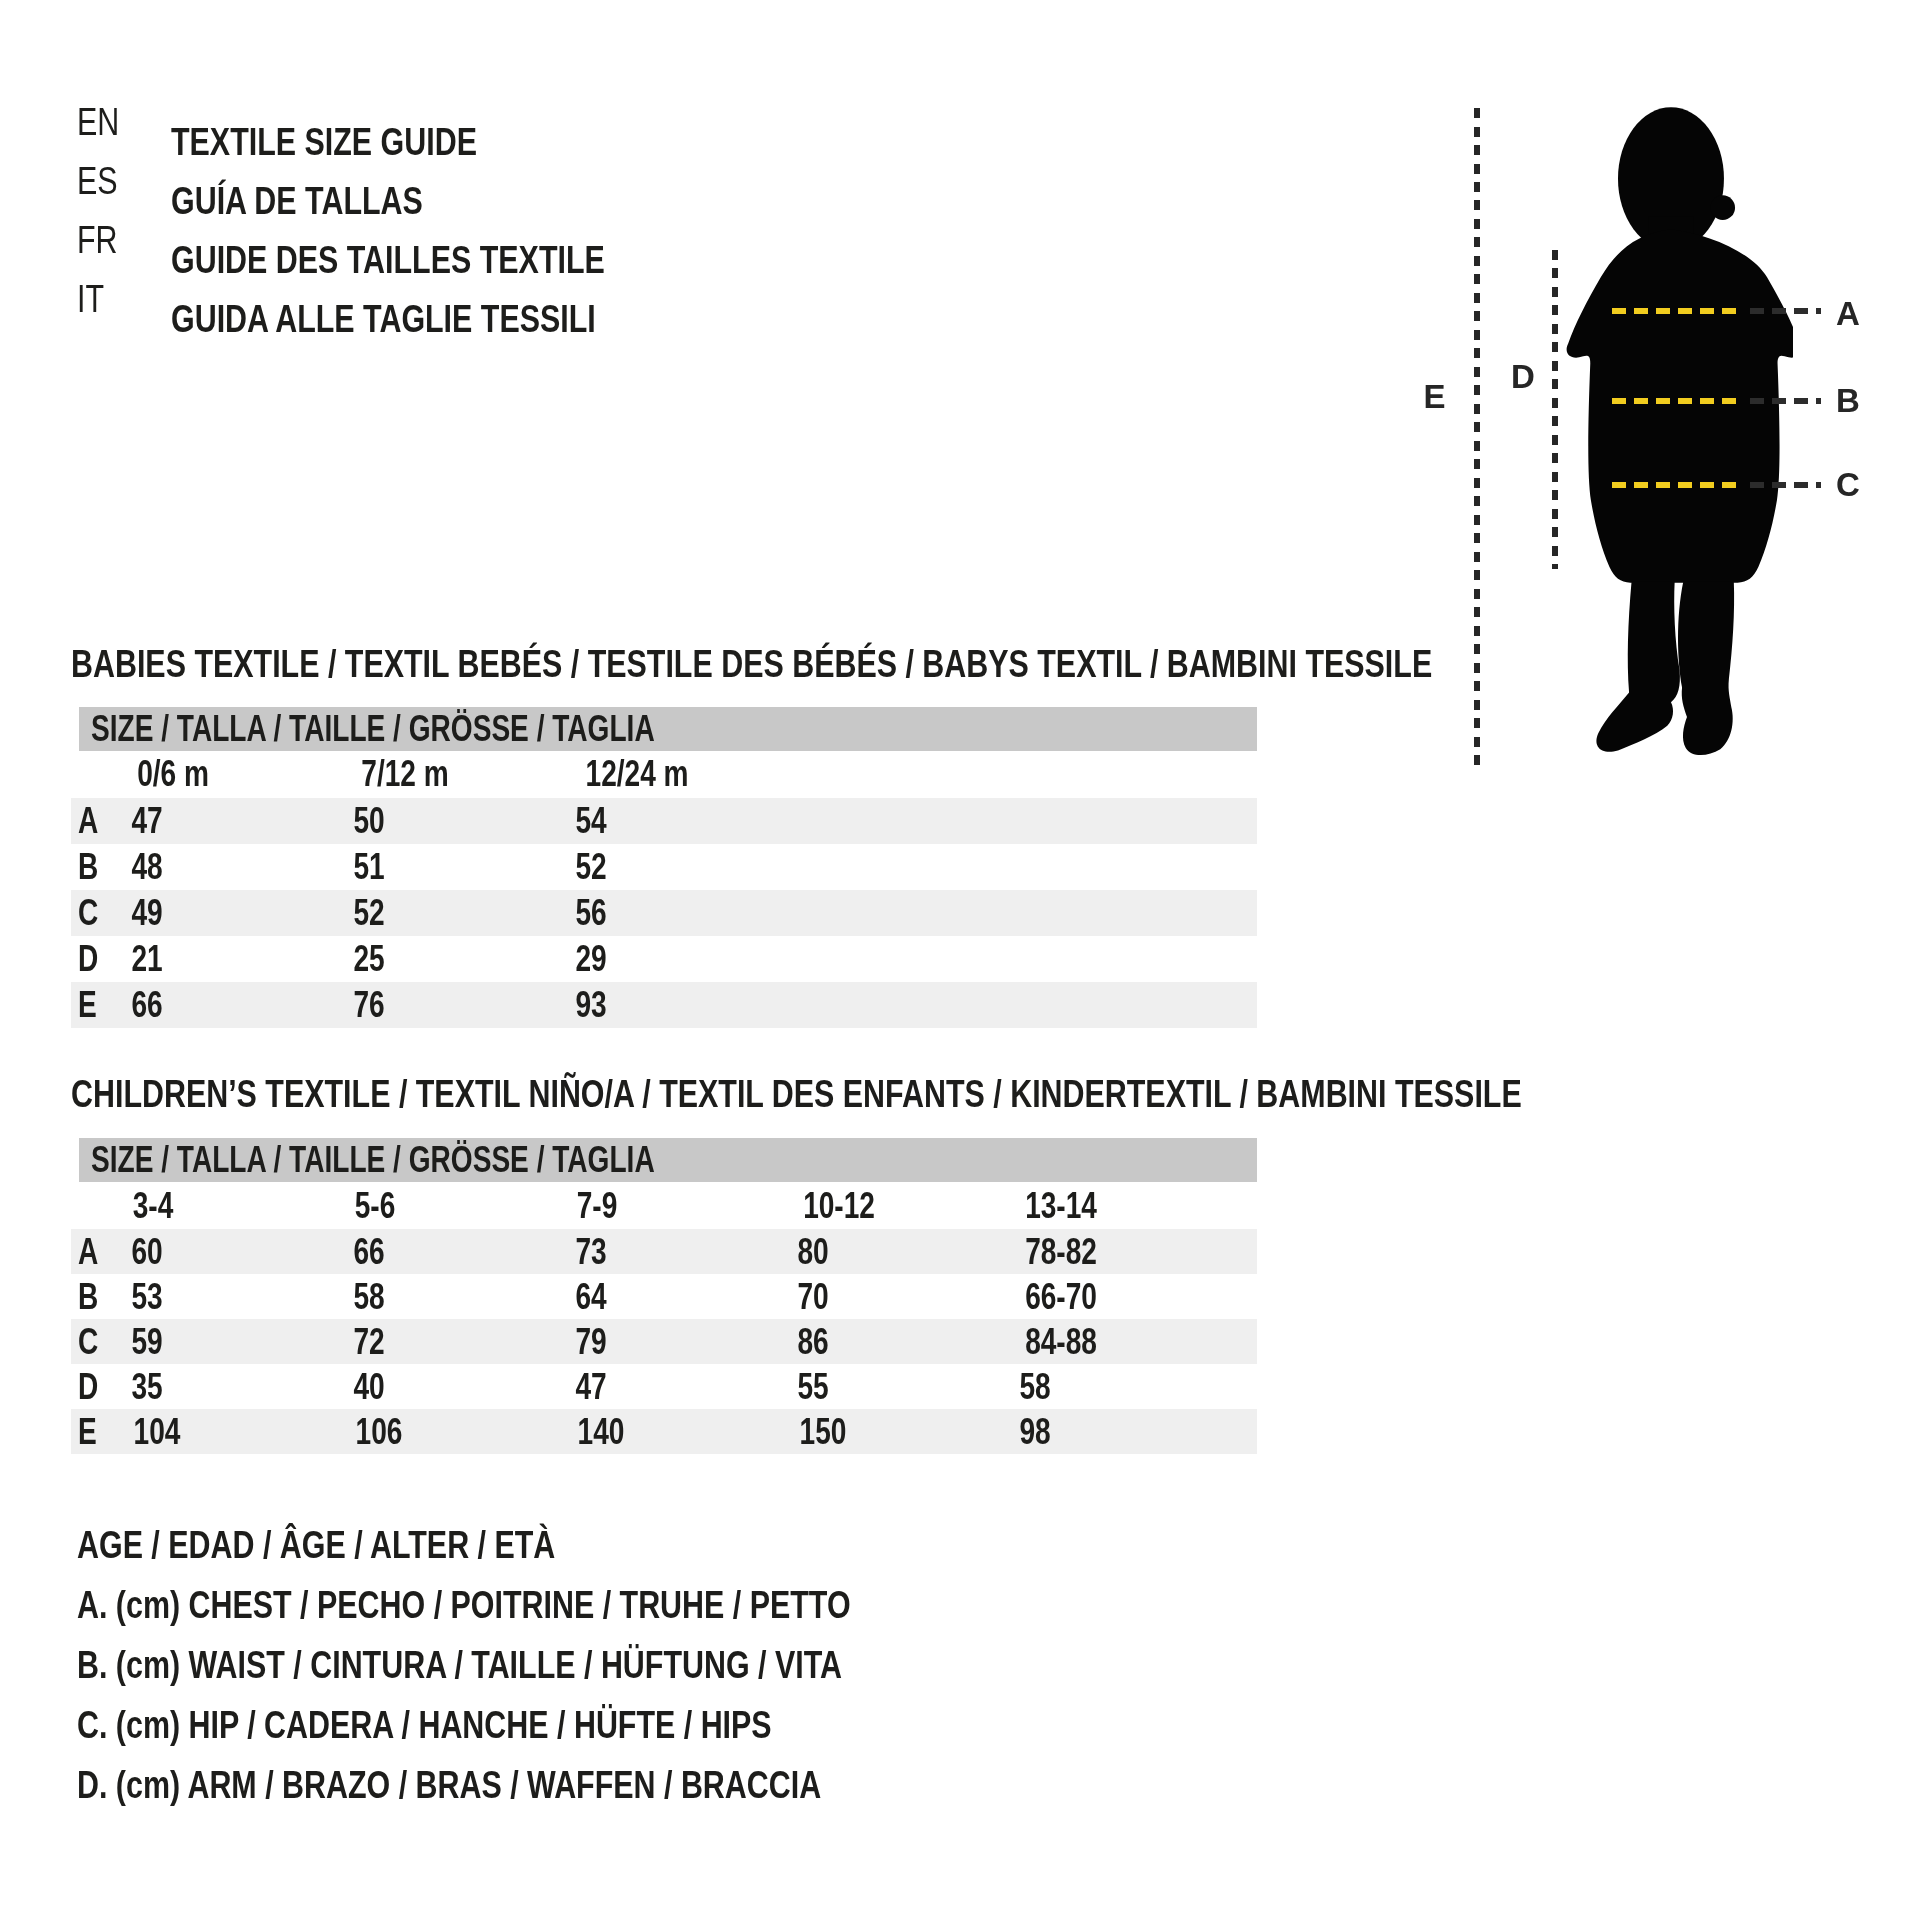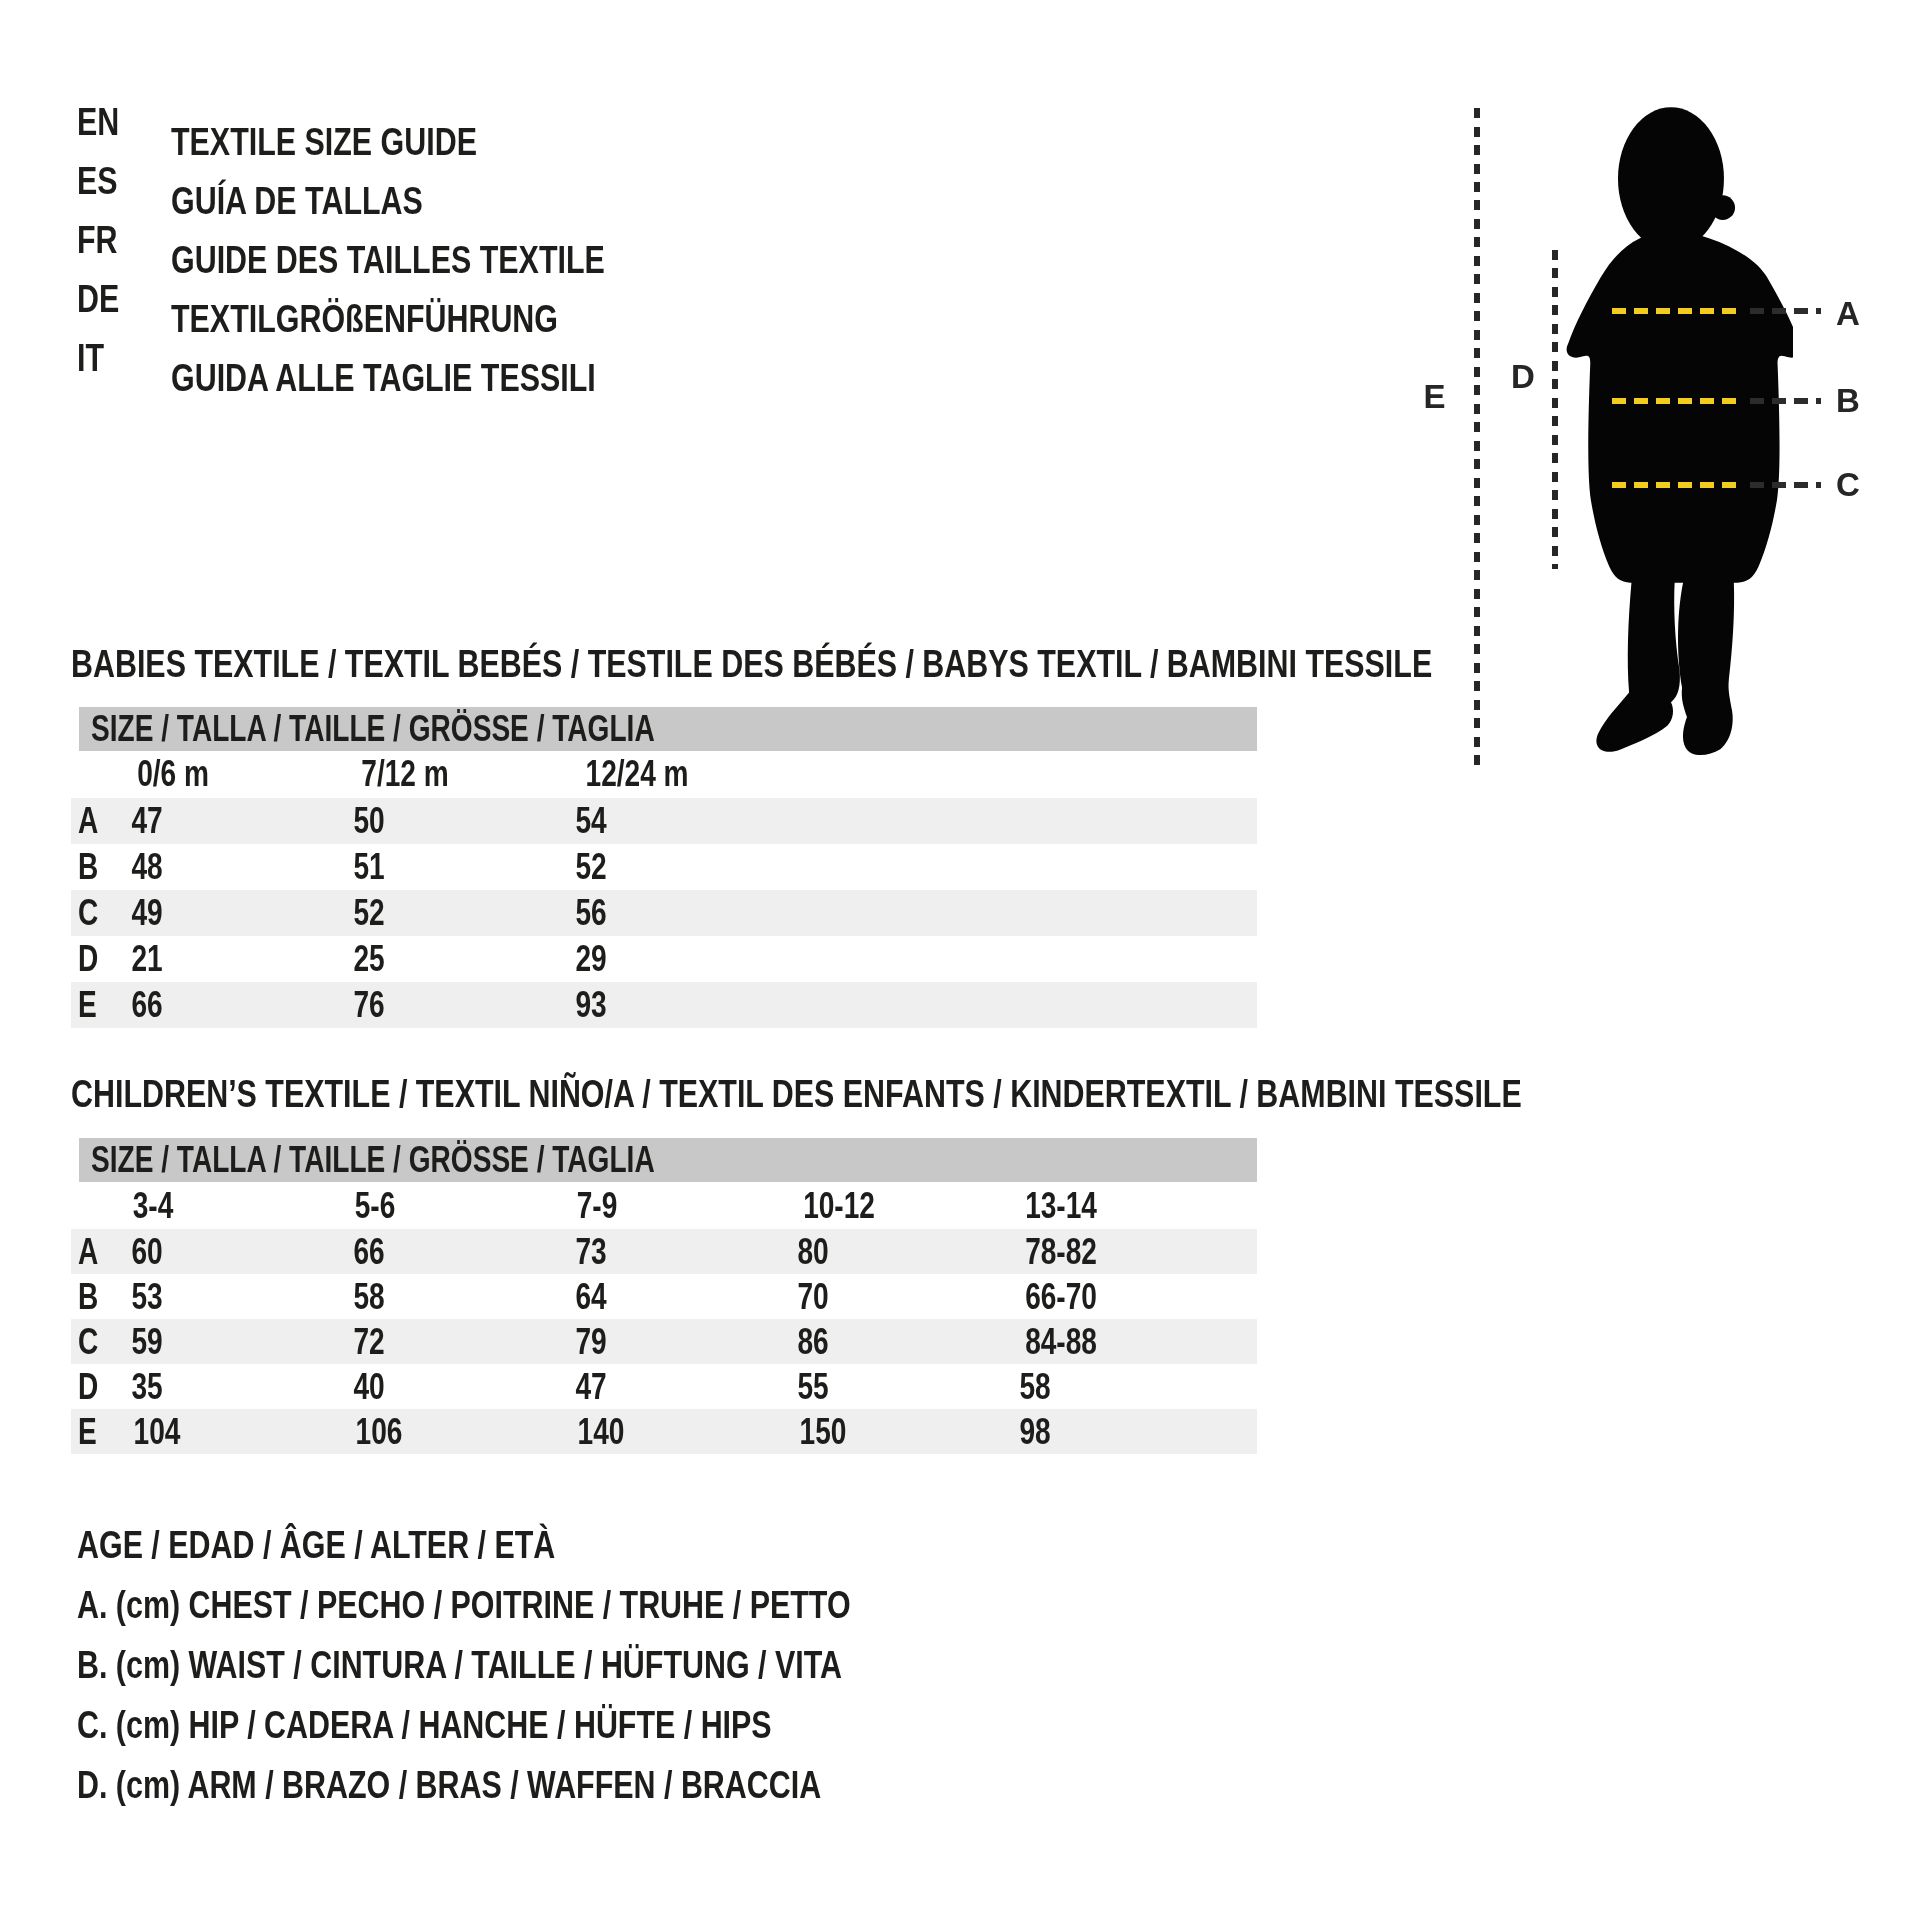--- a/index.html
+++ b/index.html
@@ -7,21 +7,21 @@
         font-family:"Liberation Sans","DejaVu Sans",sans-serif;color:#1d1d1b;}
   
   .cx{display:inline-block;transform:scaleX(.78);transform-origin:0 50%;white-space:nowrap;}
   .cxc{display:inline-block;transform:scaleX(.78);transform-origin:50% 50%;white-space:nowrap;}
   .h{font-size:39px;font-weight:700;}
   .t{font-size:36px;font-weight:700;}
 
   
   .lang-block{position:absolute;left:77px;top:92px;}
   .lang-row{display:flex;height:59px;align-items:center;}
-  .lang-code{width:94px;font-size:39px;font-weight:700;}
+  .lang-code{width:94px;font-size:39px;font-weight:400;}
   .lang-title{font-size:39px;font-weight:700;margin-top:40px;}
 
   
   .figure{position:absolute;left:1405px;top:92px;width:521px;height:709px;}
   .vline{position:absolute;width:6.2px;
          background:repeating-linear-gradient(180deg,#262626 0 10px,transparent 10px 18.5px);}
   .e-line{left:69px;top:16px;height:660px;}
   .d-line{left:147px;top:158px;height:319px;}
   .hline{position:absolute;height:6.2px;}
   .hline.yellow{left:207px;width:132px;
@@ -57,24 +57,20 @@
       <span class="lang-code"><span class="cx">EN</span></span>
       <span class="lang-title"><span class="cx">TEXTILE SIZE GUIDE</span></span>
     </div>
     <div class="lang-row">
       <span class="lang-code"><span class="cx">ES</span></span>
       <span class="lang-title"><span class="cx">GUÍA DE TALLAS</span></span>
     </div>
     <div class="lang-row">
       <span class="lang-code"><span class="cx">FR</span></span>
       <span class="lang-title"><span class="cx">GUIDE DES TAILLES TEXTILE</span></span>
-    </div>
-    <div class="lang-row">
-      <span class="lang-code"><span class="cx">DE</span></span>
-      <span class="lang-title"><span class="cx">TEXTILGRÖßENFÜHRUNG</span></span>
     </div>
     <div class="lang-row">
       <span class="lang-code"><span class="cx">IT</span></span>
       <span class="lang-title"><span class="cx">GUIDA ALLE TAGLIE TESSILI</span></span>
     </div>
   </div>
 
   <div class="figure">
     <div class="vline e-line"></div>
     <div class="vline d-line"></div>

